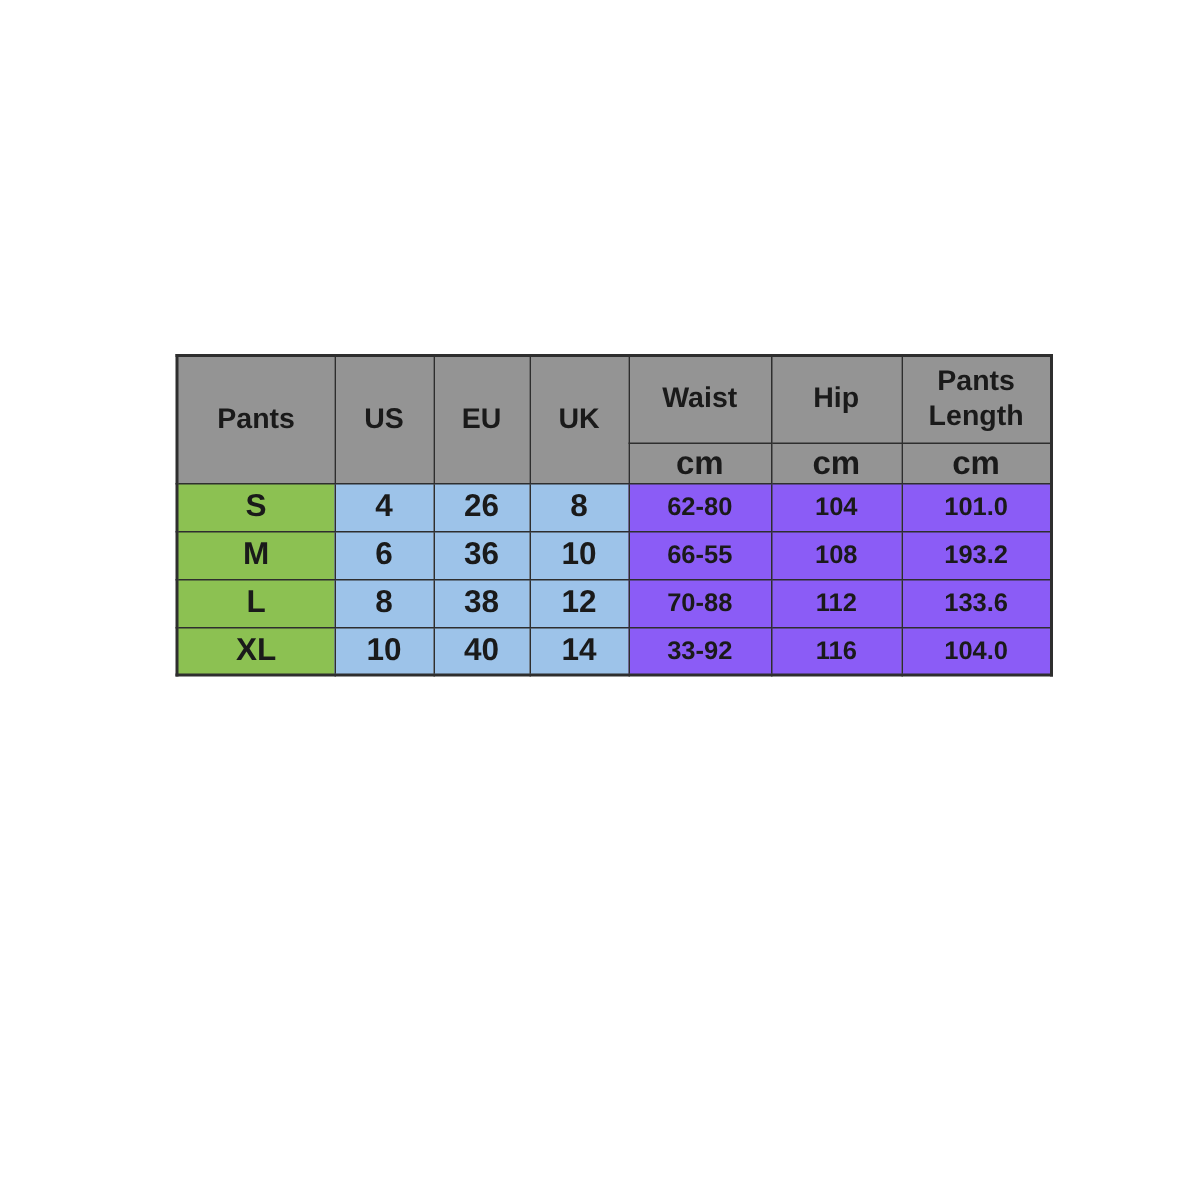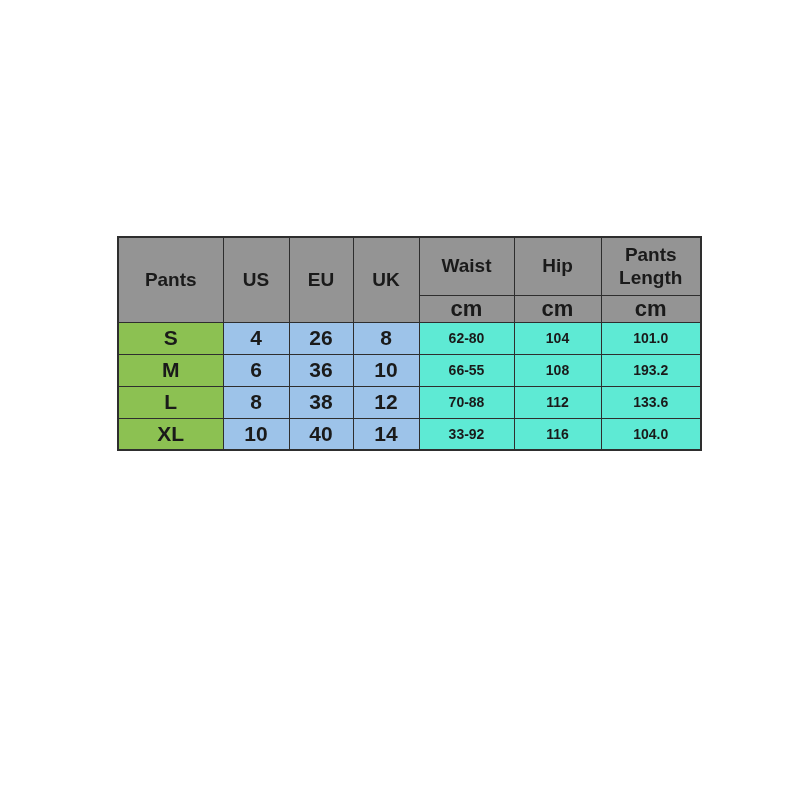--- a/index.html
+++ b/index.html
@@ -73,22 +73,22 @@
 
   td.cell-size {
     background: #8cc152;
     font-size: 21px;
   }
   td.cell-num {
     background: #9dc3e9;
     font-size: 21px;
   }
   td.cell-meas {
-    background: #5eead4;
-    font-size: 14px;
+    background: #8b5cf6;
+    font-size: 17px;
   }
 </style>
 </head>
 <body>
 
 <div id="page">
 
   <div id="size-chart-wrap">
 
     <table class="size-chart">

